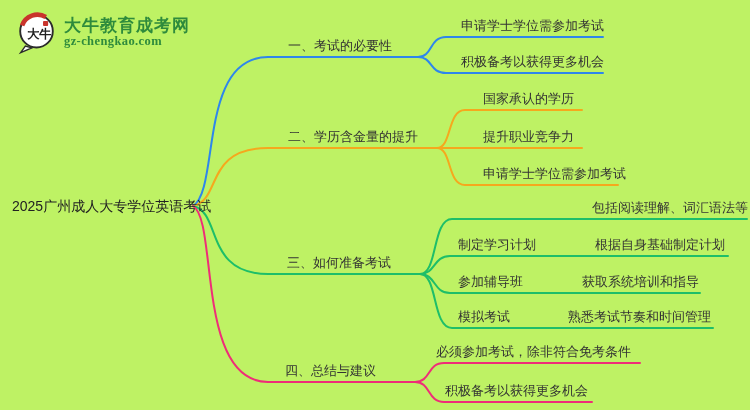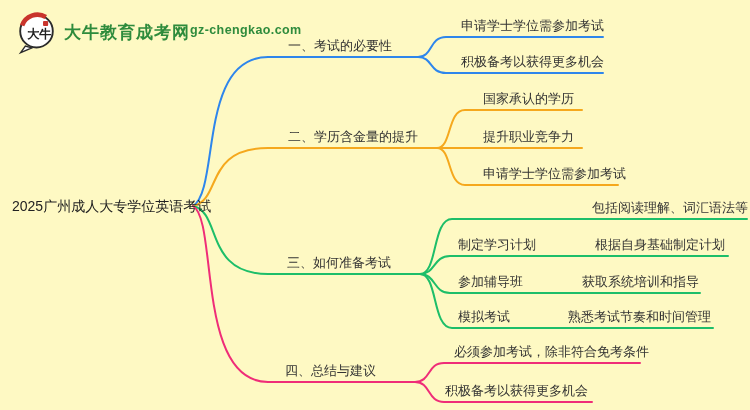--- a/index.html
+++ b/index.html
@@ -1,23 +1,23 @@
 <!DOCTYPE html>
 <html><head>
 <meta charset="utf-8">
 <style>
   html,body{margin:0;padding:0;background:#fff;}
   .stage{
-    position:relative;width:750px;height:410px;background:#fef9c3;overflow:hidden;
+    position:relative;width:750px;height:410px;background:#bef264;overflow:hidden;
     font-family:"Liberation Sans","DejaVu Sans",sans-serif;
   }
   
   .brand{position:absolute;left:16px;top:11px;display:flex;align-items:center;gap:7px;text-decoration:none;cursor:pointer;}
   .logo-mark{width:41px;height:44px;display:block;}
-  .brand-text{display:flex;flex-direction:row;line-height:1.1;}
+  .brand-text{display:flex;flex-direction:column;line-height:1.1;font-family:Liberation Serif, serif;}
   .brand-title{font-size:17px;font-weight:bold;color:#2e8b3c;letter-spacing:1px;}
   .brand-domain{font-size:12.5px;font-weight:bold;color:#2e8b3c;margin-top:0;letter-spacing:.4px;}
   
   .lines{position:absolute;left:0;top:0;width:750px;height:410px;}
   .lines path{fill:none;stroke-width:2;stroke-linecap:round;}
   
   .lbl{position:absolute;white-space:nowrap;font-size:13px;line-height:16px;color:#333;}
   .root-lbl{font-size:14px;color:#222;}
 </style>
 </head>
@@ -75,16 +75,16 @@
   <div class="lbl" style="left:287px;top:255px">三、如何准备考试</div>
   <div class="lbl" style="left:592px;top:200px">包括阅读理解、词汇语法等</div>
   <div class="lbl" style="left:458px;top:237px">制定学习计划</div>
   <div class="lbl" style="left:595px;top:237px">根据自身基础制定计划</div>
   <div class="lbl" style="left:458px;top:274px">参加辅导班</div>
   <div class="lbl" style="left:582px;top:274px">获取系统培训和指导</div>
   <div class="lbl" style="left:458px;top:309px">模拟考试</div>
   <div class="lbl" style="left:568px;top:309px">熟悉考试节奏和时间管理</div>
 
   <div class="lbl" style="left:285px;top:363px">四、总结与建议</div>
-  <div class="lbl" style="left:454px;top:344px">必须参加考试，除非符合免考条件</div>
+  <div class="lbl" style="left:436px;top:344px">必须参加考试，除非符合免考条件</div>
   <div class="lbl" style="left:445px;top:383px">积极备考以获得更多机会</div>
 
 </div>
 
 </body></html>

